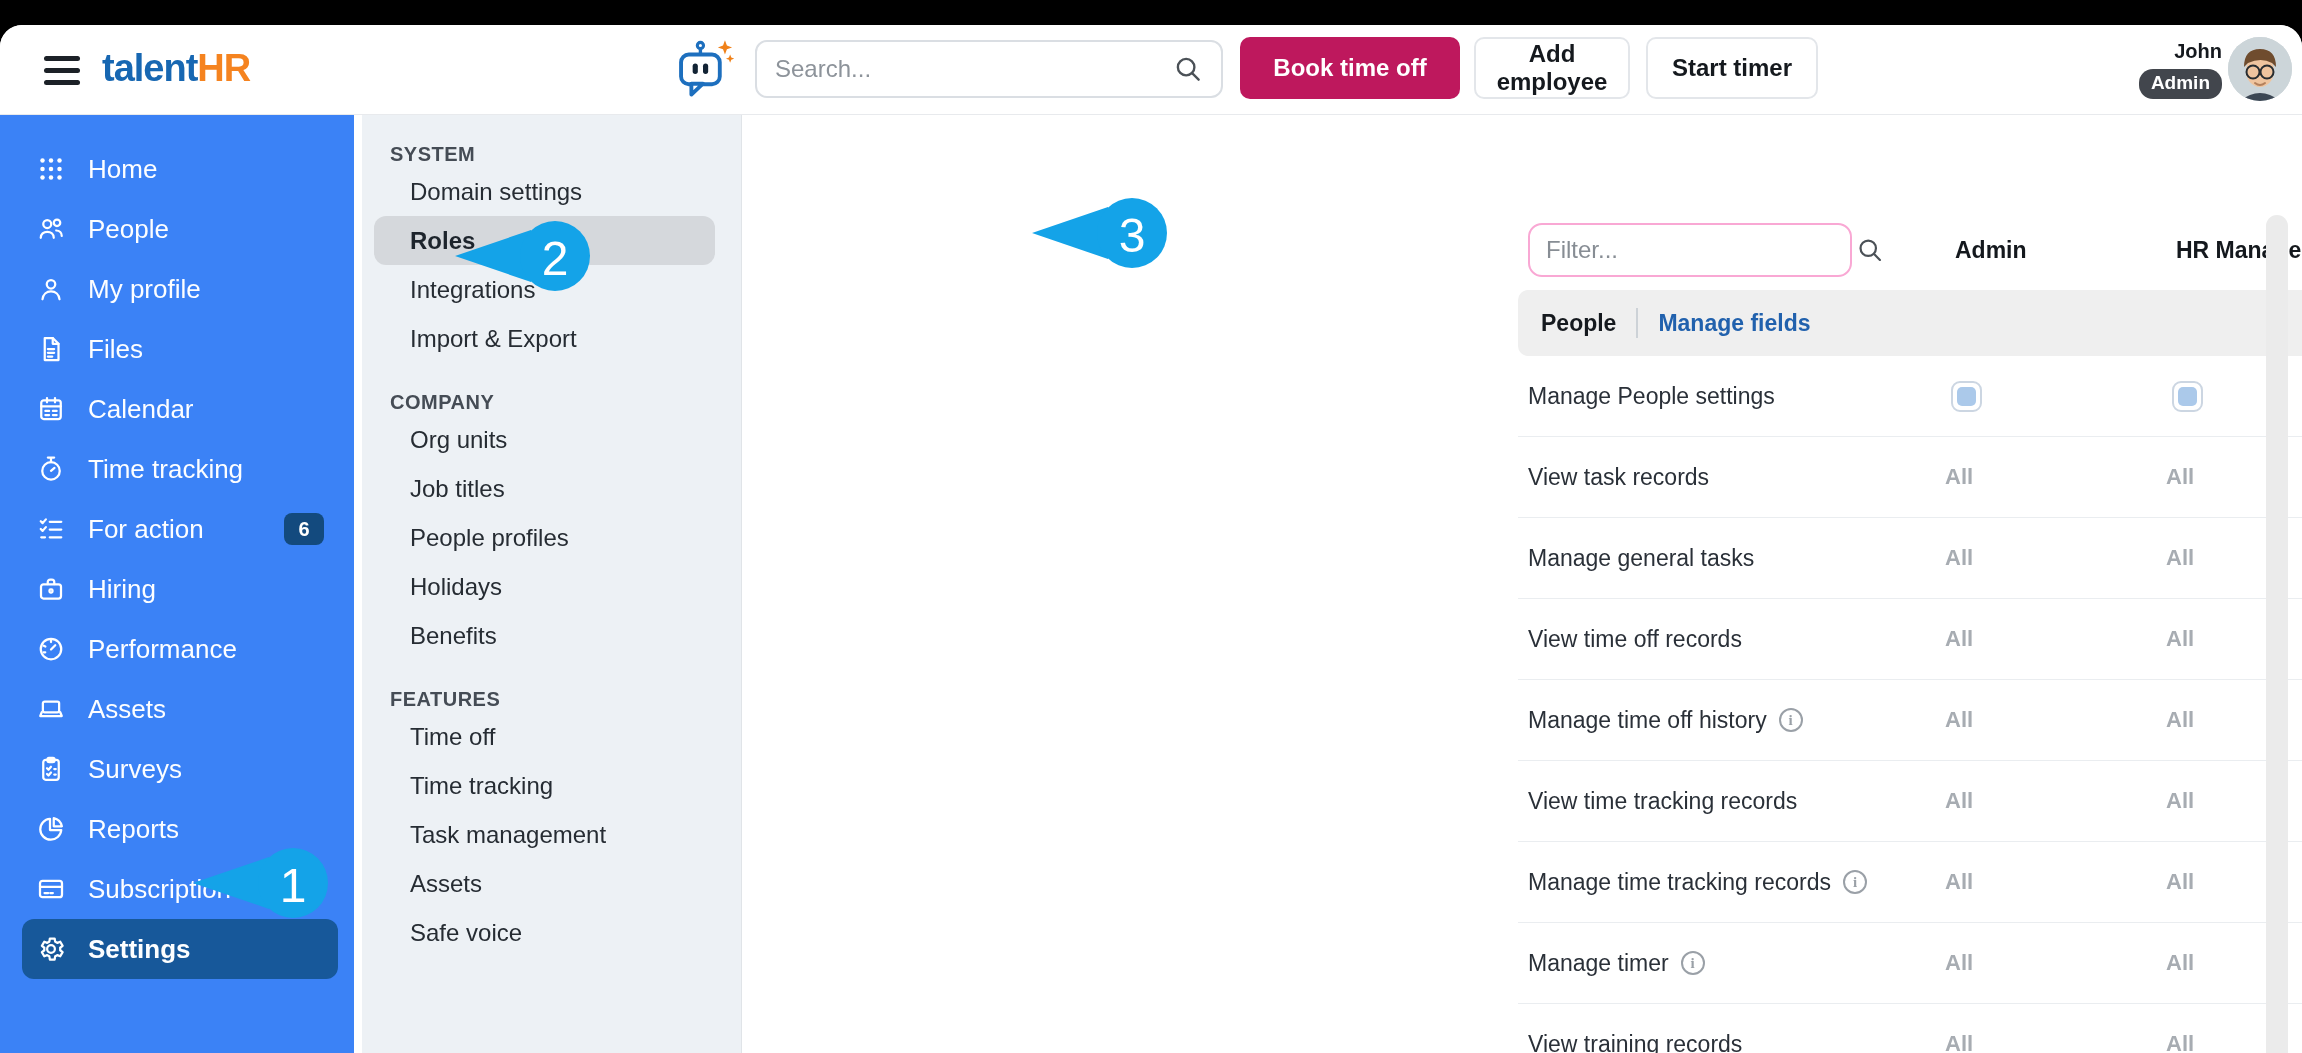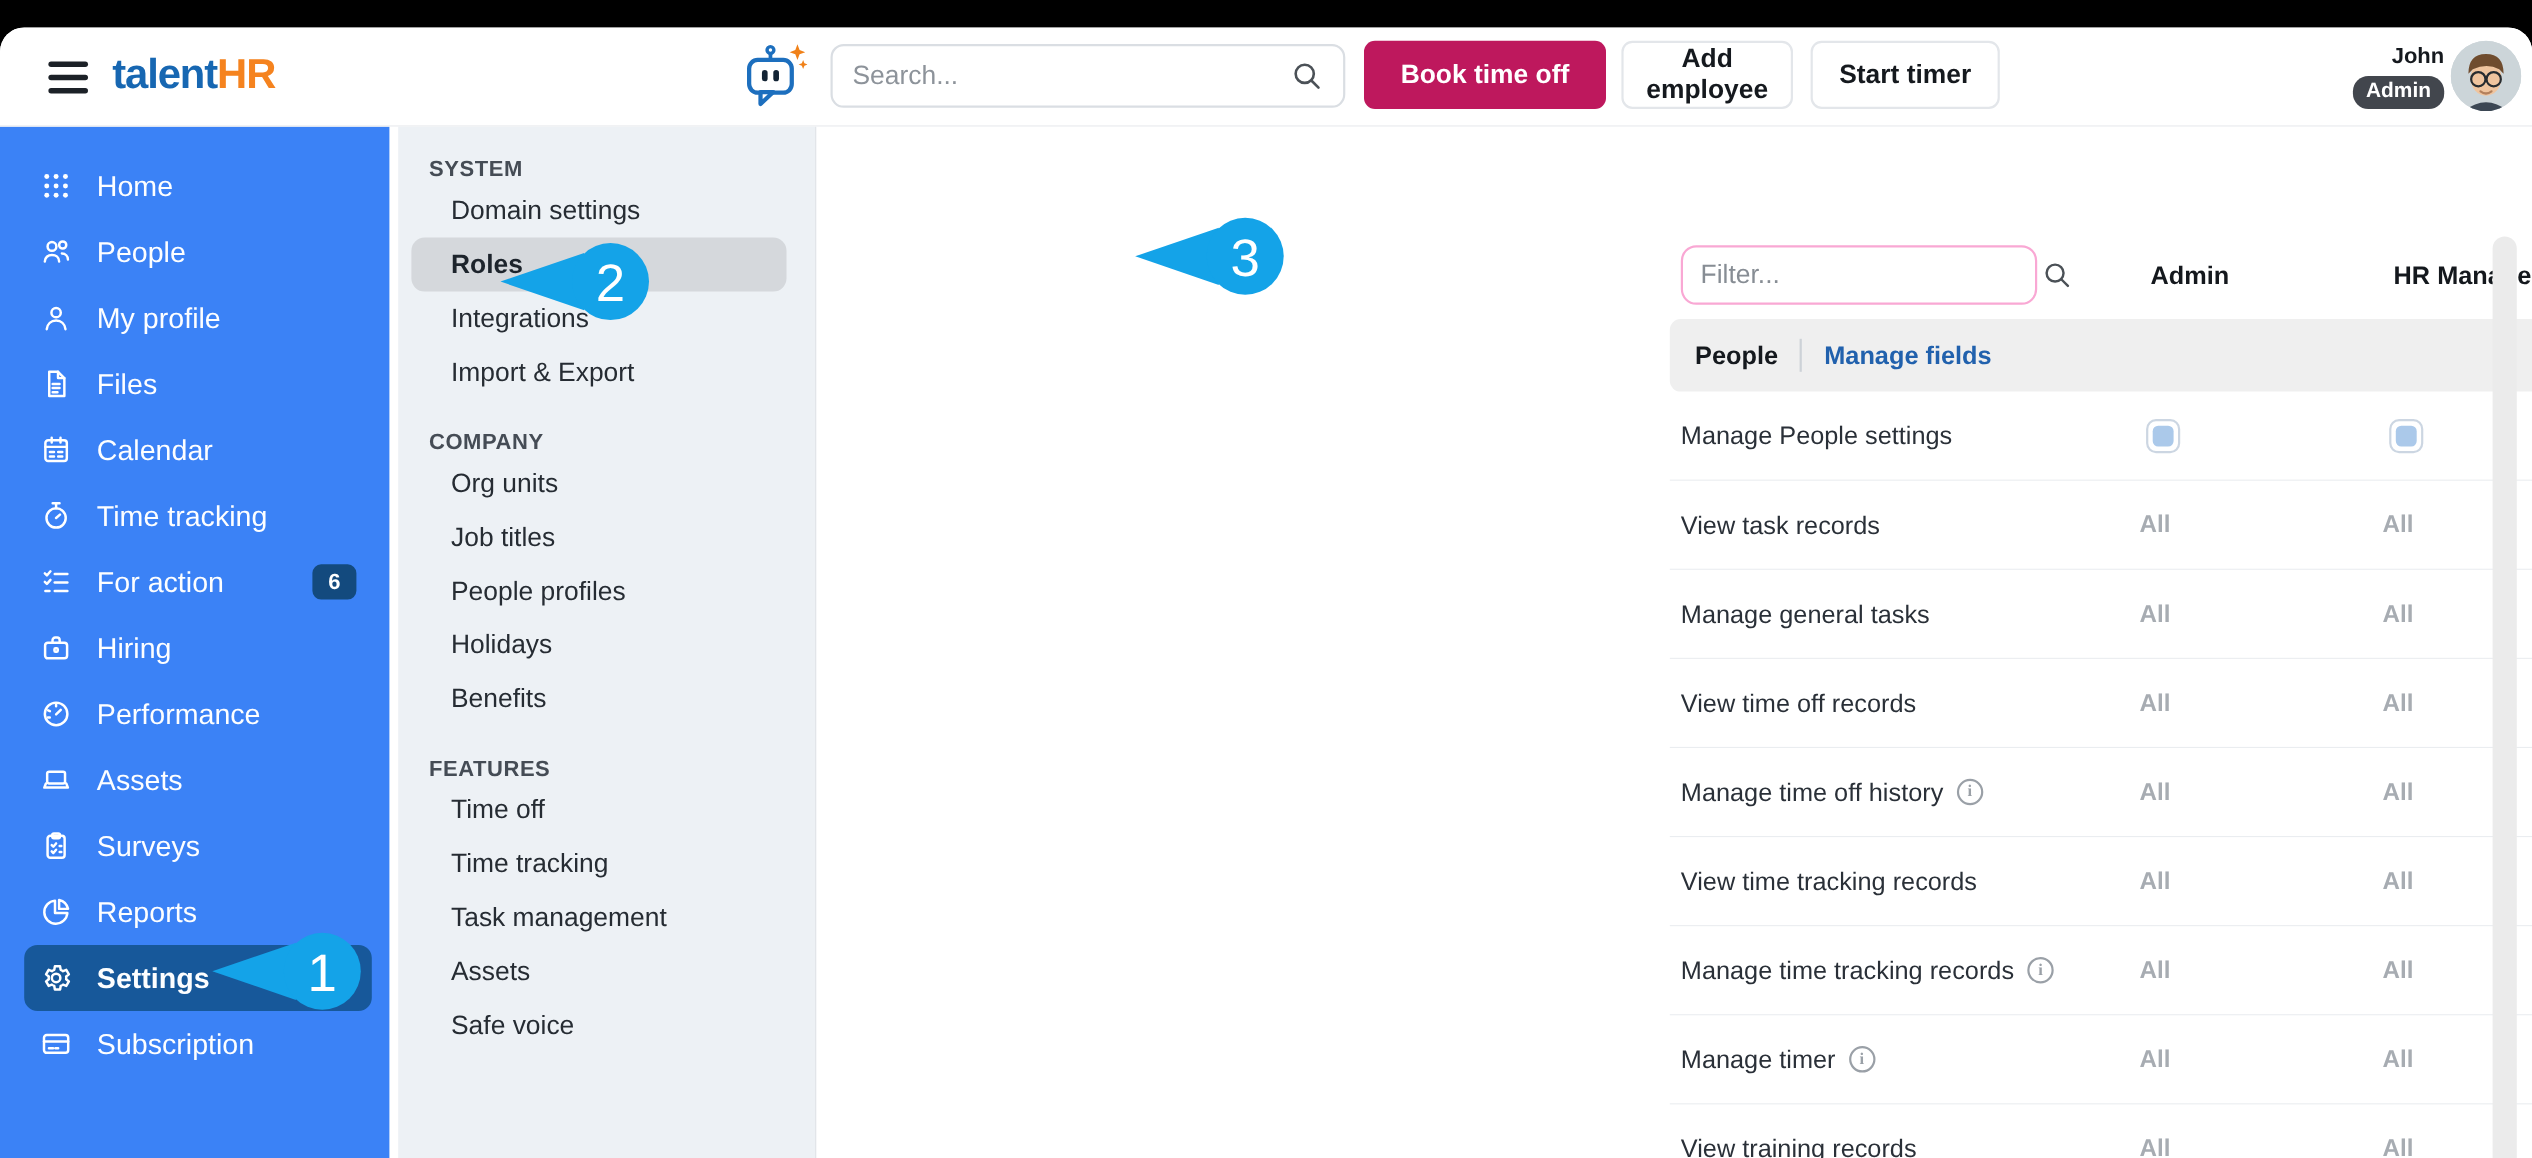--- a/index.html
+++ b/index.html
@@ -252,38 +252,38 @@
       </div>
       <div class="side-item">
         <span class="icn">
           <svg viewBox="0 0 24 24" fill="none" stroke="currentColor" stroke-width="1.8" stroke-linecap="round" stroke-linejoin="round">
             <path d="M11.2,3.8 A8.4,8.4 0 1 0 20.2,12.8 L11.2,12.8 Z"></path>
             <path d="M14.2,3.3 A8.6,8.6 0 0 1 20.7,9.8 L14.2,9.8 Z"></path>
           </svg>
         </span>
         <span class="lbl">Reports</span>
       </div>
-      <div class="side-item active">
-        <span class="icn">
-          <svg viewBox="0 0 24 24" fill="none" stroke="currentColor" stroke-width="1.8" stroke-linecap="round" stroke-linejoin="round">
-            <circle cx="12" cy="12" r="3.1"></circle>
-            <path d="M19.3,13c0.05-0.33,0.08-0.66,0.08-1s-0.03-0.67-0.08-1l2-1.55-1.9-3.28-2.35,0.95c-0.52-0.4-1.1-0.73-1.72-0.98L14.9,3.6h-3.8l-0.43,2.54c-0.62,0.25-1.2,0.58-1.72,0.98L6.6,6.17 4.7,9.45l2,1.55c-0.05,0.33-0.08,0.66-0.08,1s0.03,0.67,0.08,1l-2,1.55 1.9,3.28 2.35-0.95c0.52,0.4,1.1,0.73,1.72,0.98l0.43,2.54h3.8l0.43-2.54c0.62-0.25,1.2-0.58,1.72-0.98l2.35,0.95 1.9-3.28Z"></path>
-          </svg>
-        </span>
-        <span class="lbl">Settings</span>
-      </div>
       <div class="side-item">
         <span class="icn">
           <svg viewBox="0 0 24 24" fill="none" stroke="currentColor" stroke-width="1.8" stroke-linecap="round" stroke-linejoin="round">
             <rect x="3.2" y="5.5" width="17.6" height="13" rx="2"></rect>
             <path d="M3.2,10.2h17.6"></path>
             <path d="M6.8,15.2h3 M11.5,15.2h2"></path>
           </svg>
         </span>
         <span class="lbl">Subscription</span>
+      </div>
+      <div class="side-item active">
+        <span class="icn">
+          <svg viewBox="0 0 24 24" fill="none" stroke="currentColor" stroke-width="1.8" stroke-linecap="round" stroke-linejoin="round">
+            <circle cx="12" cy="12" r="3.1"></circle>
+            <path d="M19.3,13c0.05-0.33,0.08-0.66,0.08-1s-0.03-0.67-0.08-1l2-1.55-1.9-3.28-2.35,0.95c-0.52-0.4-1.1-0.73-1.72-0.98L14.9,3.6h-3.8l-0.43,2.54c-0.62,0.25-1.2,0.58-1.72,0.98L6.6,6.17 4.7,9.45l2,1.55c-0.05,0.33-0.08,0.66-0.08,1s0.03,0.67,0.08,1l-2,1.55 1.9,3.28 2.35-0.95c0.52,0.4,1.1,0.73,1.72,0.98l0.43,2.54h3.8l0.43-2.54c0.62-0.25,1.2-0.58,1.72-0.98l2.35,0.95 1.9-3.28Z"></path>
+          </svg>
+        </span>
+        <span class="lbl">Settings</span>
       </div>
     </nav>
 
   <nav class="panel" id="settings-panel">
       <h3>SYSTEM</h3>
       <div class="nav-item">Domain settings</div>
       <div class="nav-item active">Roles</div>
       <div class="nav-item">Integrations</div>
       <div class="nav-item">Import &amp; Export</div>
       <h3>COMPANY</h3>

